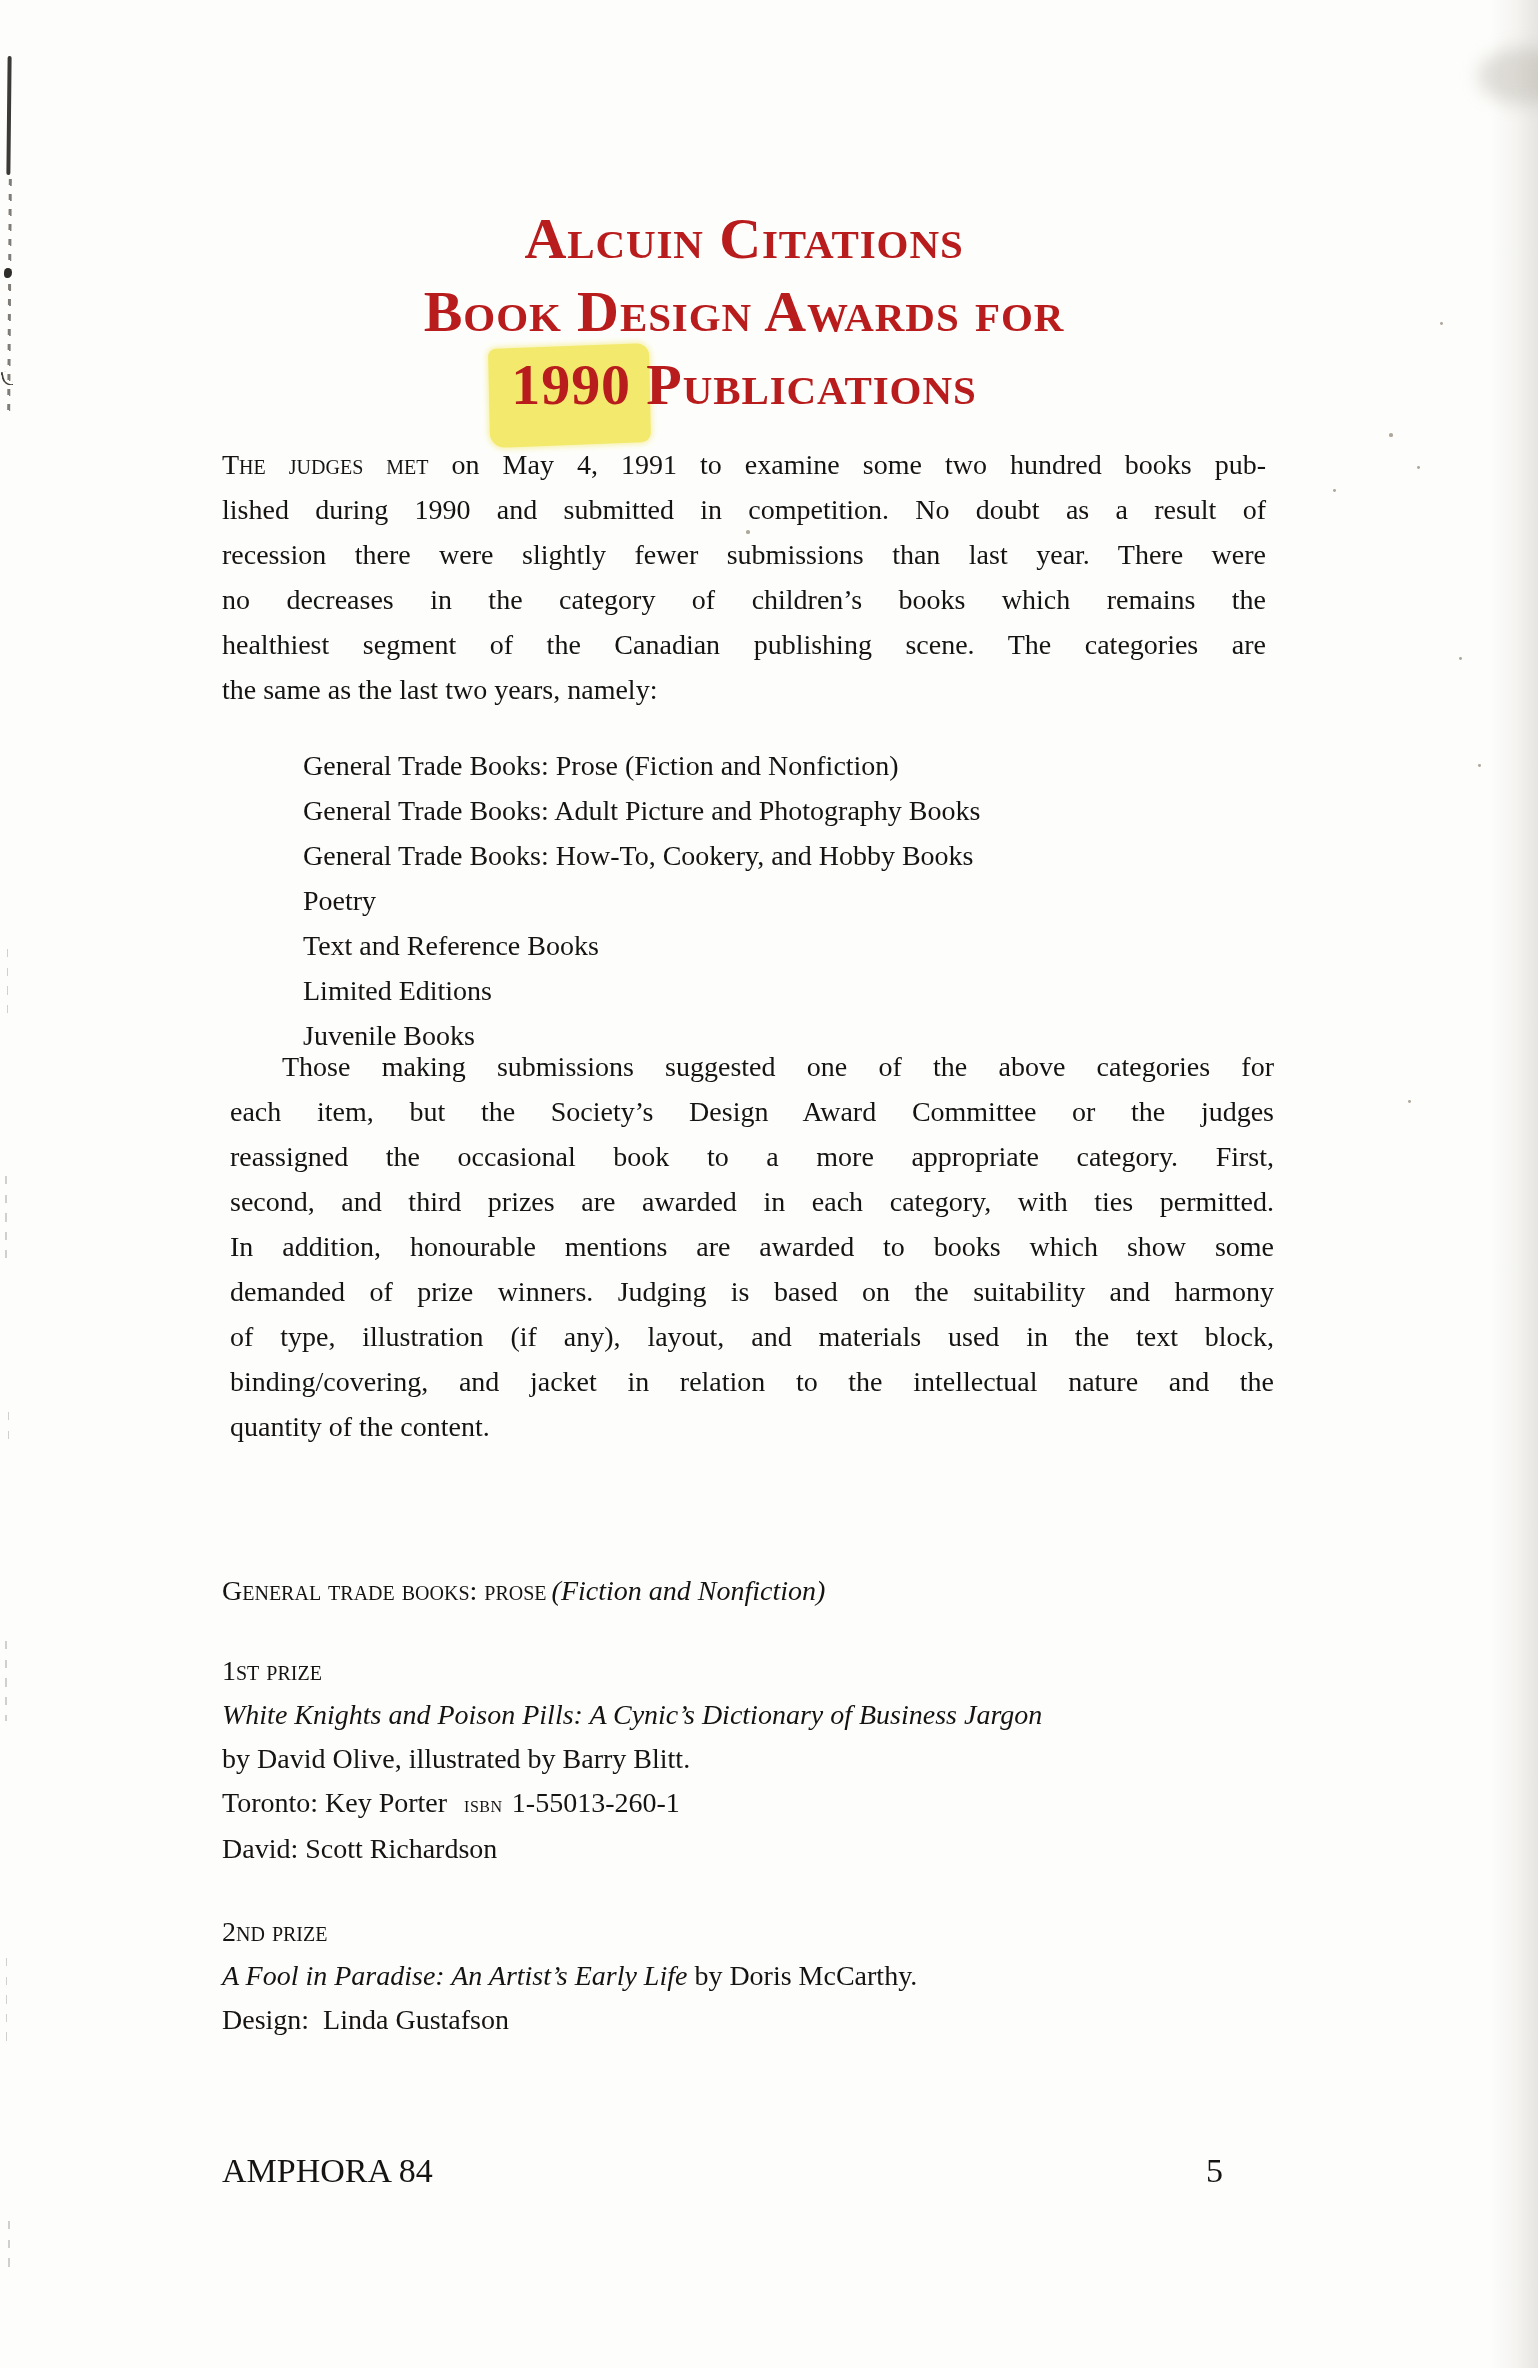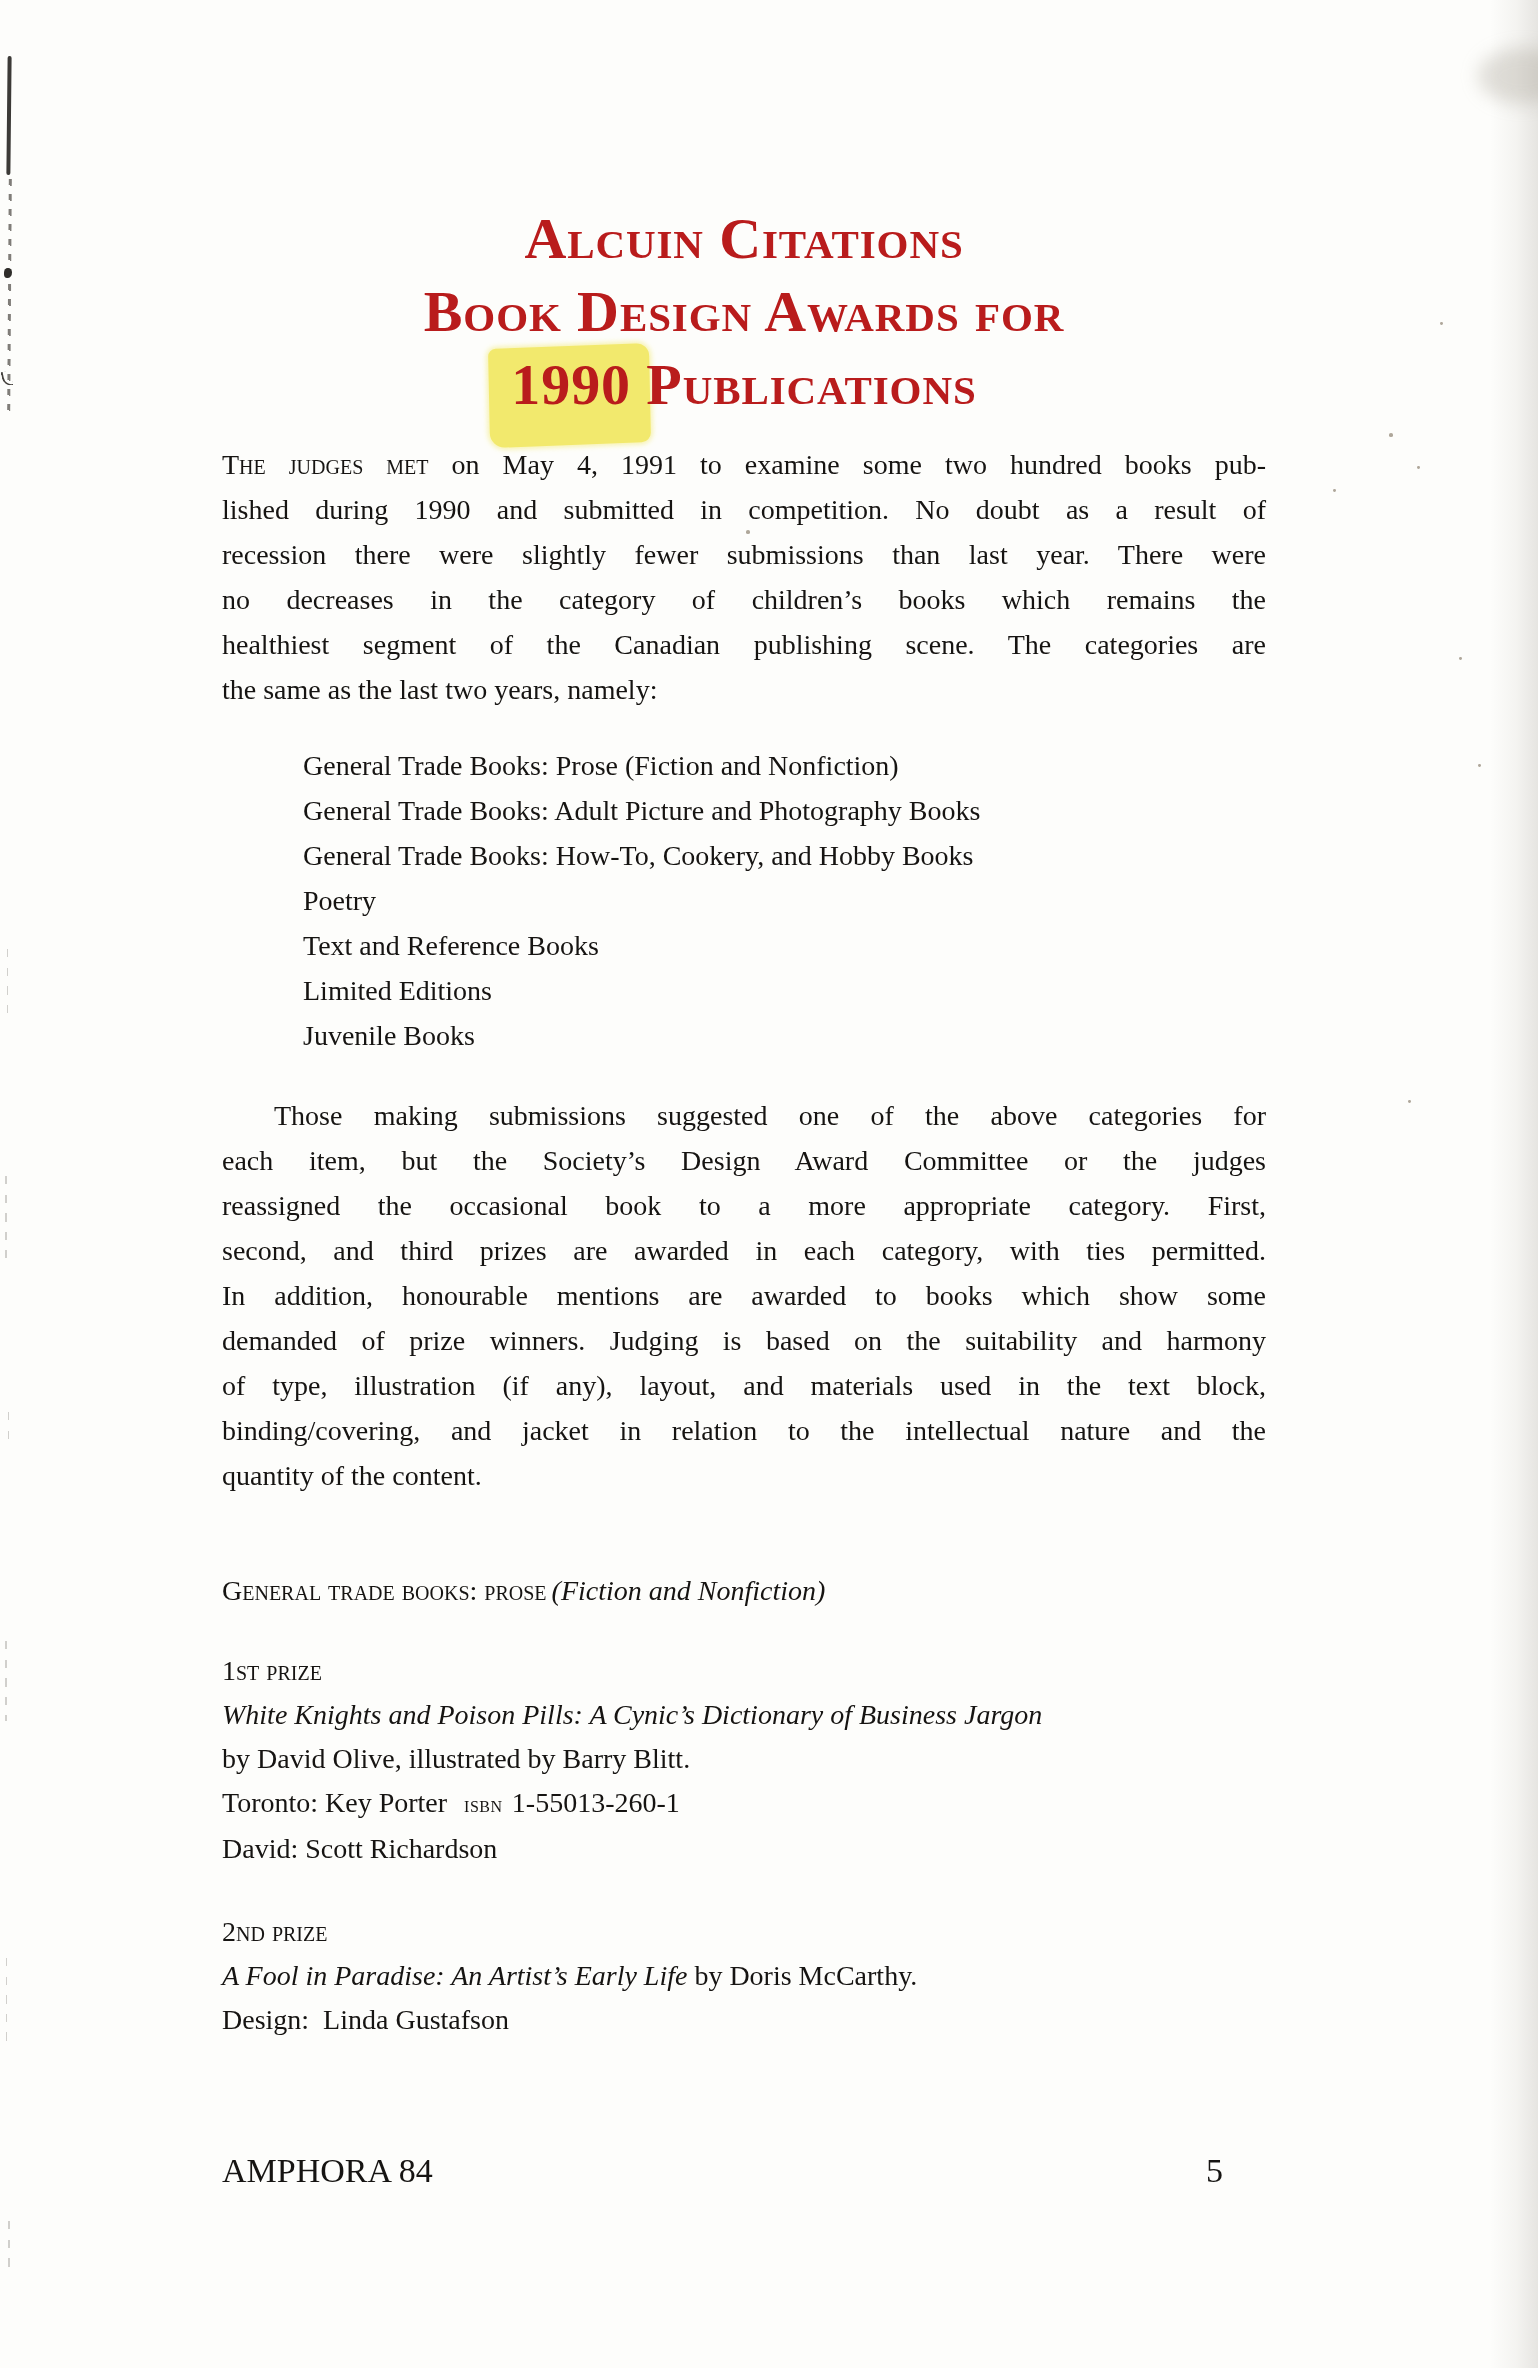--- a/index.html
+++ b/index.html
@@ -35,21 +35,21 @@
   
   .bodytext { font-size:28px; line-height:45px; }
   .jline { text-align:justify; text-align-last:justify; }
   .lastline { text-align:left; text-align-last:left; }
   .sc { font-variant:small-caps; }
   .it { font-style:italic; }
   .indent { text-indent:52px; }
 
   .intro-block { top:442px; }
   .cats-block  { top:743px; left:303px; width:963px; font-size:28px; line-height:45px; }
-  .body2-block { top:1093px; }
+  .body2-block { top:1044px;margin-left:8px; }
 
   .sec-head { top:1568px; font-size:28px; line-height:45px; }
   .sec-head .it { margin-left:5px; }
 
   .prize { font-size:28px; line-height:44px; }
   .prize1-block { top:1649px; }
   .prize2-block { top:1910px; }
   .entry-line { white-space:pre; }
   .isbn { font-variant:small-caps; font-size:23px; letter-spacing:0.5px; margin-left:17px; }
   .isbn-num { margin-left:9.3px; }

